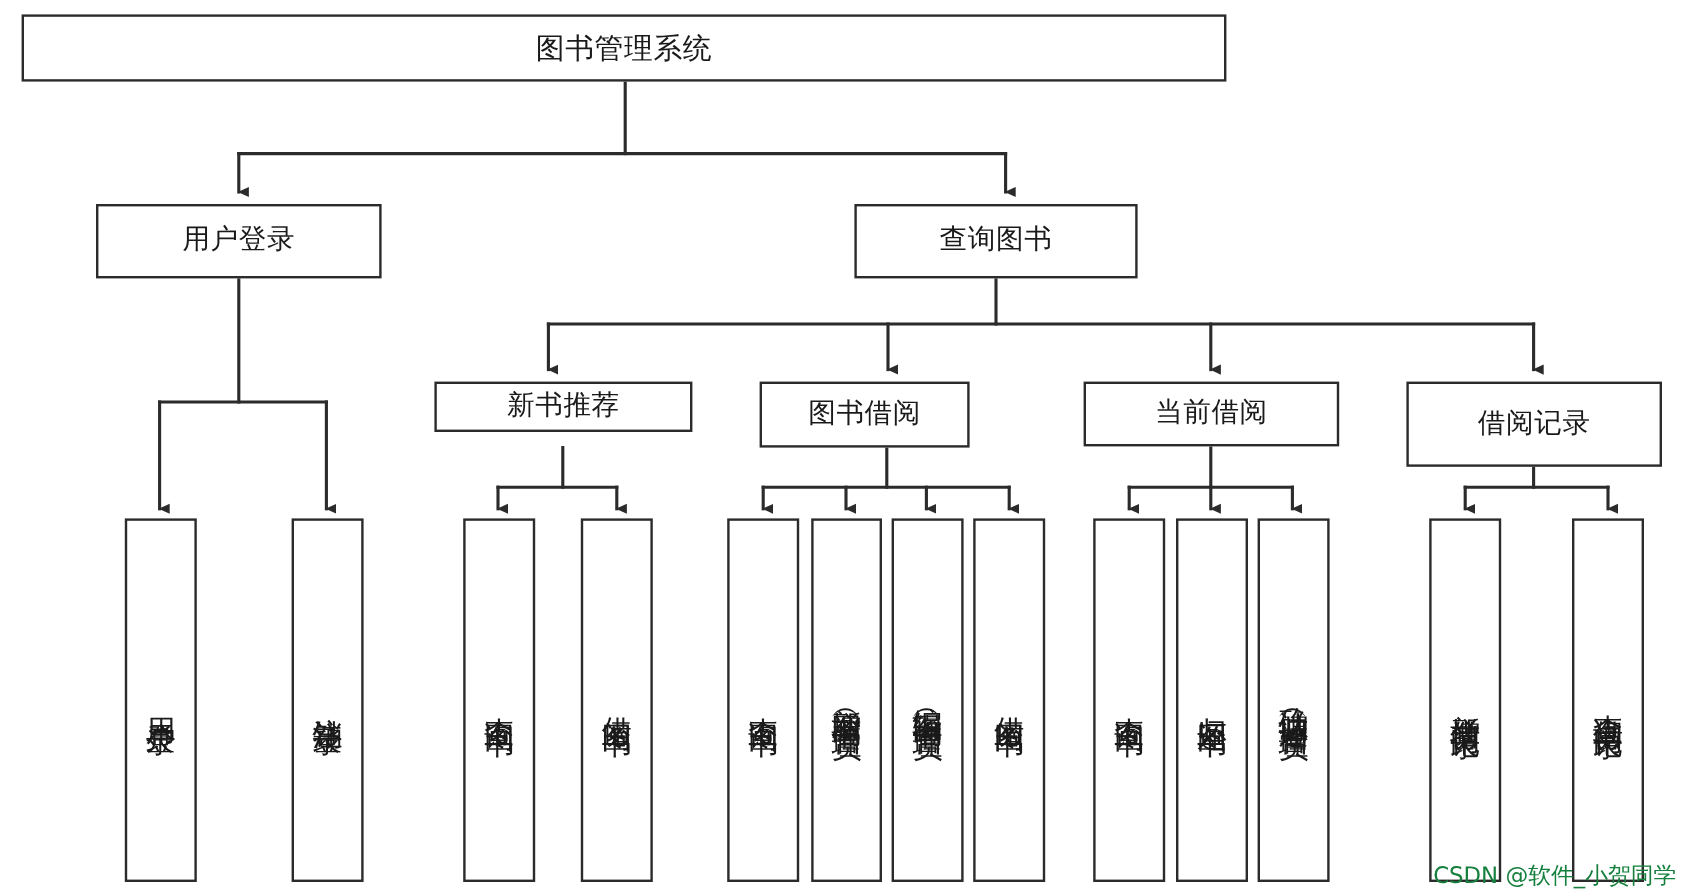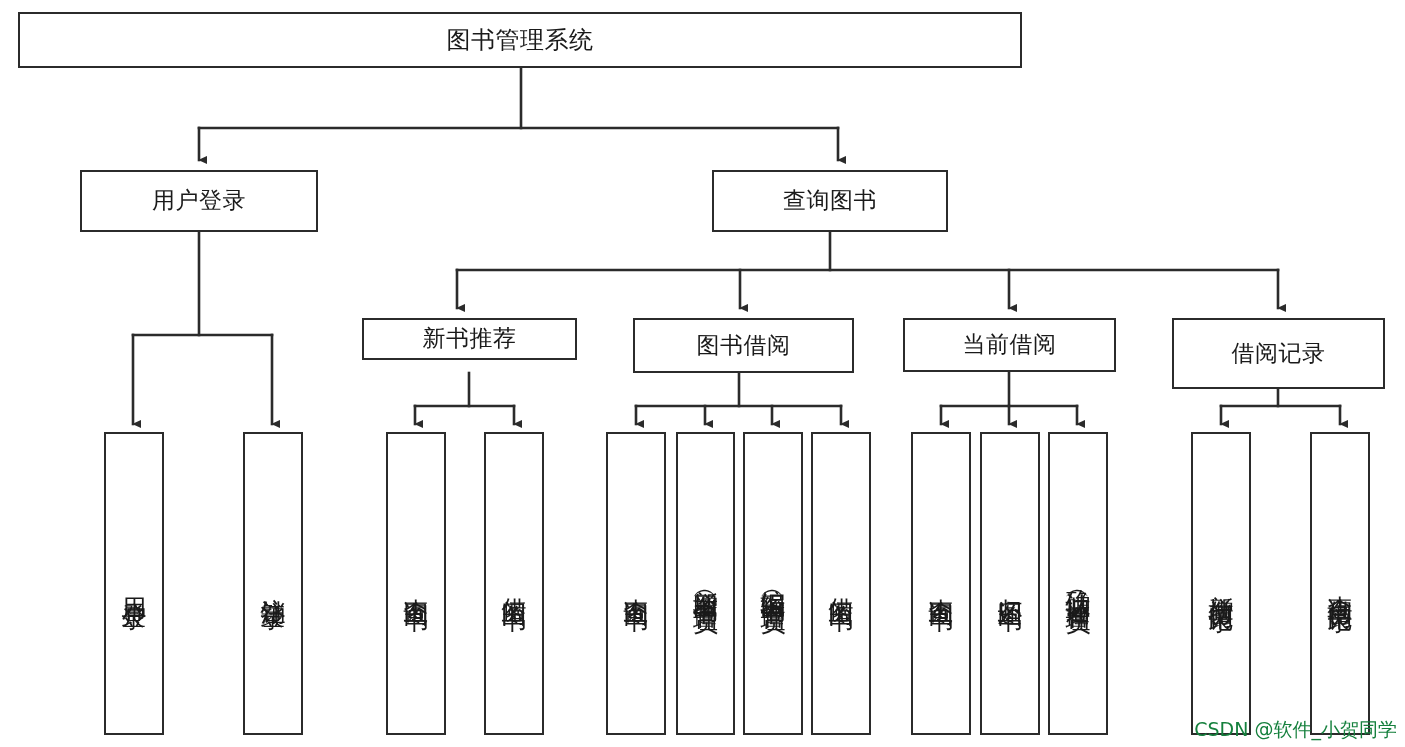--- a/index.html
+++ b/index.html
@@ -135,21 +135,21 @@
   </div>
 
   <div class="node horiz" style="left:712px; top:170px; width:236px; height:62px;">
     <span class="node-label">查询图书</span>
   </div>
 
   <div class="node horiz" style="left:362px; top:318px; width:215px; height:42px;">
     <span class="node-label">新书推荐</span>
   </div>
 
-  <div class="node horiz" style="left:633px; top:318px; width:221px; height:55px;">
+  <div class="node horiz" style="left:633px; top:318px; width:175px; height:55px;">
     <span class="node-label">图书借阅</span>
   </div>
 
   <div class="node horiz" style="left:903px; top:318px; width:213px; height:54px;">
     <span class="node-label">当前借阅</span>
   </div>
 
   <div class="node horiz" style="left:1172px; top:318px; width:213px; height:71px;">
     <span class="node-label">借阅记录</span>
   </div>

